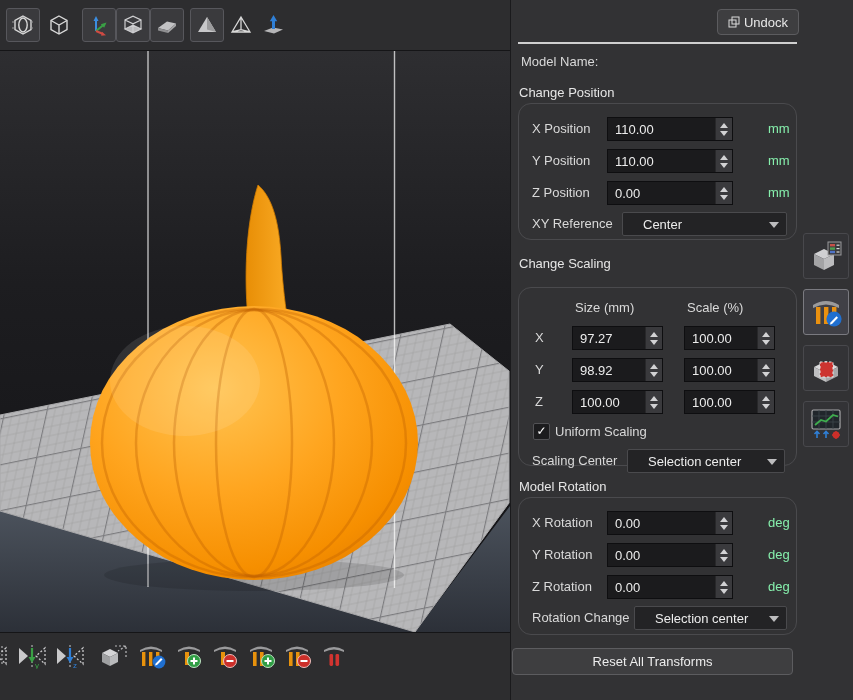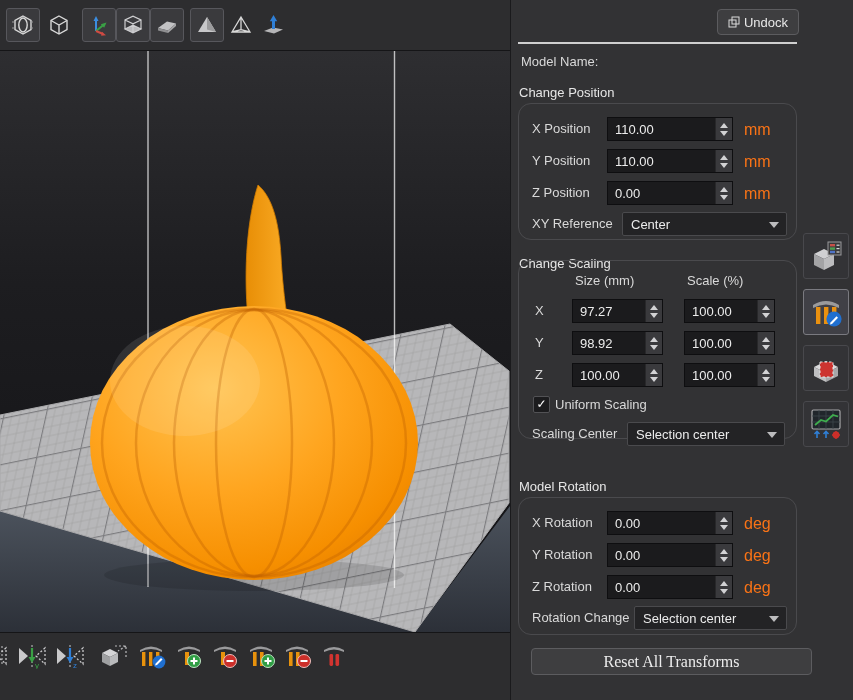--- a/index.html
+++ b/index.html
@@ -17,33 +17,33 @@
   
   #panel{position:absolute;left:510px;top:0;width:343px;height:700px;background:#323234;border-left:1px solid #1a1a1c;box-sizing:border-box;}
   #panel-title{position:absolute;left:10px;top:8px;font-size:18px;color:#f2f2f2;letter-spacing:.2px;}
   #undock-btn{position:absolute;left:206px;top:9px;width:80px;height:24px;background:#3e3e40;border:1px solid #5c5c5f;border-radius:4px;
     display:flex;align-items:center;justify-content:center;gap:4px;color:#e8e8e8;font-size:13px;}
   #title-sep{position:absolute;left:7px;top:42px;width:279px;height:0;border-top:2px solid #cfcfcf;}
   .lbl{color:#d9d9d9;font-size:13px;}
   .sec-title{position:absolute;left:8px;color:#e6e6e6;font-size:13px;}
   .grp{position:absolute;left:7px;width:279px;border:1px solid #4a4a4d;border-radius:13px;box-sizing:border-box;}
   .row-lbl{position:absolute;font-size:13px;color:#d9d9d9;}
-  .unit{position:absolute;font-size:16px;color:#f97316;}
+  .unit{position:absolute;font-size:13px;color:#86efac;margin-left:24px;}
   .spinfield{position:absolute;height:24px;background:#1b1b1d;border:1px solid #0e0e10;display:flex;box-sizing:border-box;}
   .spinfield .val{flex:1;font-size:13px;color:#ececec;padding:4px 0 0 7px;overflow:hidden;white-space:nowrap;}
   .spin{width:16px;background:#3a3a3d;border-left:1px solid #28282a;display:flex;flex-direction:column;align-items:center;justify-content:center;gap:3px;}
   .spin .up{width:0;height:0;border-left:4px solid transparent;border-right:4px solid transparent;border-bottom:5px solid #d2d2d4;}
   .spin .dn{width:0;height:0;border-left:4px solid transparent;border-right:4px solid transparent;border-top:5px solid #d2d2d4;}
   .dd{position:absolute;height:24px;background:#232325;border:1px solid #4a4a4d;border-radius:2px;box-sizing:border-box;
-    font-size:13px;color:#ececec;display:flex;align-items:center;padding-left:8px;}
+    font-size:13px;color:#ececec;display:flex;align-items:center;padding-left:20px;}
   .dd .arrow{position:absolute;right:7px;top:9px;width:0;height:0;border-left:5px solid transparent;border-right:5px solid transparent;border-top:6px solid #bcbcbe;}
   .cb{position:absolute;width:15px;height:15px;background:#1c1c1e;border:1px solid #525255;border-radius:2px;
     color:#ffffff;font-size:12px;line-height:14px;text-align:center;}
-  #reset-btn{position:absolute;left:20px;top:648px;width:279px;height:25px;background:#3e3e40;border:1px solid #5c5c5f;border-radius:4px;
-    color:#ececec;font-size:16px;display:flex;align-items:center;justify-content:center;font-family:Liberation Serif, serif;}
+  #reset-btn{position:absolute;left:1px;top:648px;width:279px;height:25px;background:#3e3e40;border:1px solid #5c5c5f;border-radius:4px;
+    color:#ececec;font-size:13px;display:flex;align-items:center;justify-content:center;}
   .side-btn{position:absolute;left:292px;width:46px;height:46px;background:#333336;border:1px solid #48484c;border-radius:3px;
     display:flex;align-items:center;justify-content:center;box-sizing:border-box;}
   .side-btn.active{background:#404046;border-color:#7a7a80;}
 </style>
 </head>
 <body>
 
 <div id="app">
 
   <div id="top-toolbar">
@@ -287,21 +287,21 @@
       <div class="unit" style="left:225px;top:81px">mm</div>
 
       <div class="row-lbl" style="left:13px;top:112px">XY Reference</div>
       <div class="dd" style="left:103px;top:108px;width:165px">
         <span>Center</span>
         <span class="arrow"></span>
       </div>
     </div>
 
     <div class="sec-title" style="top:256px">Change Scaling</div>
-    <div class="grp" style="top:260px;height:179px">
+    <div class="grp" style="top:287px;height:179px">
       <div class="row-lbl" style="left:56px;top:12px">Size (mm)</div>
       <div class="row-lbl" style="left:168px;top:12px">Scale (%)</div>
 
       <div class="row-lbl" style="left:16px;top:42px">X</div>
       <div class="spinfield" style="left:53px;top:38px;width:91px">
         <span class="val">97.27</span>
         <span class="spin">
             <i class="up"></i>
             <i class="dn"></i>
           </span>

